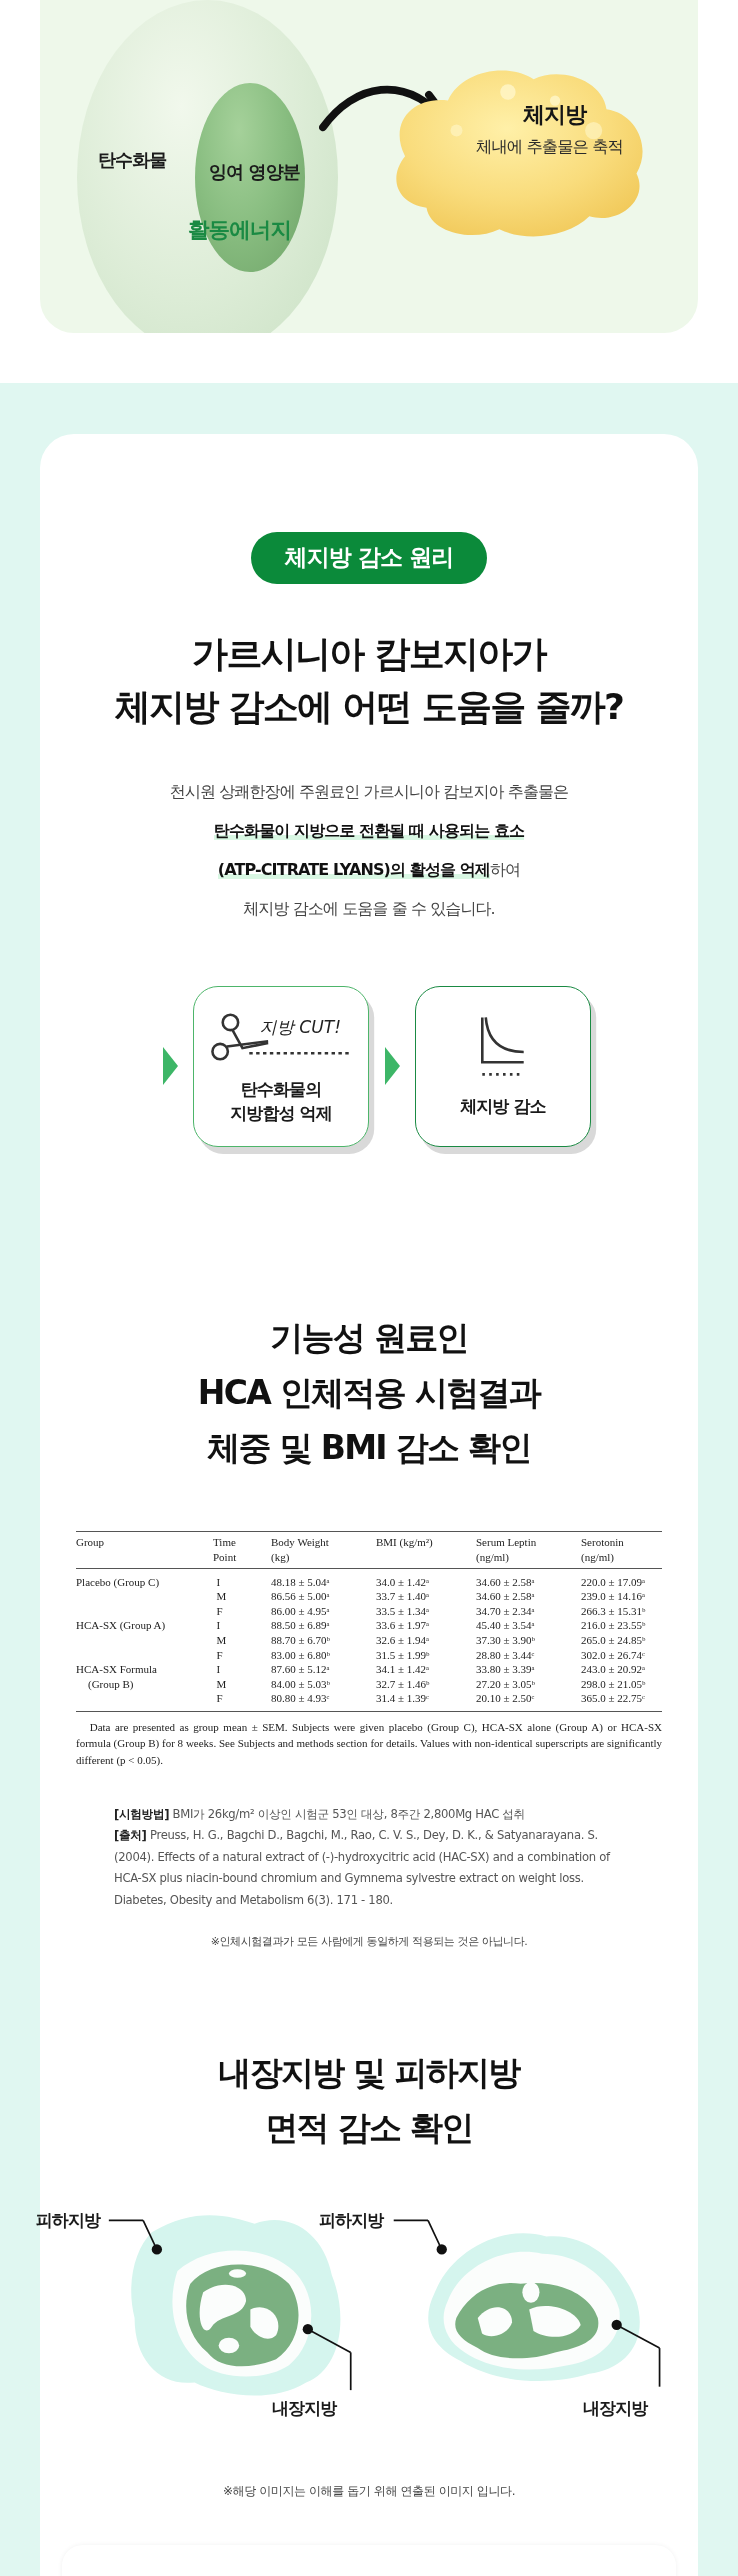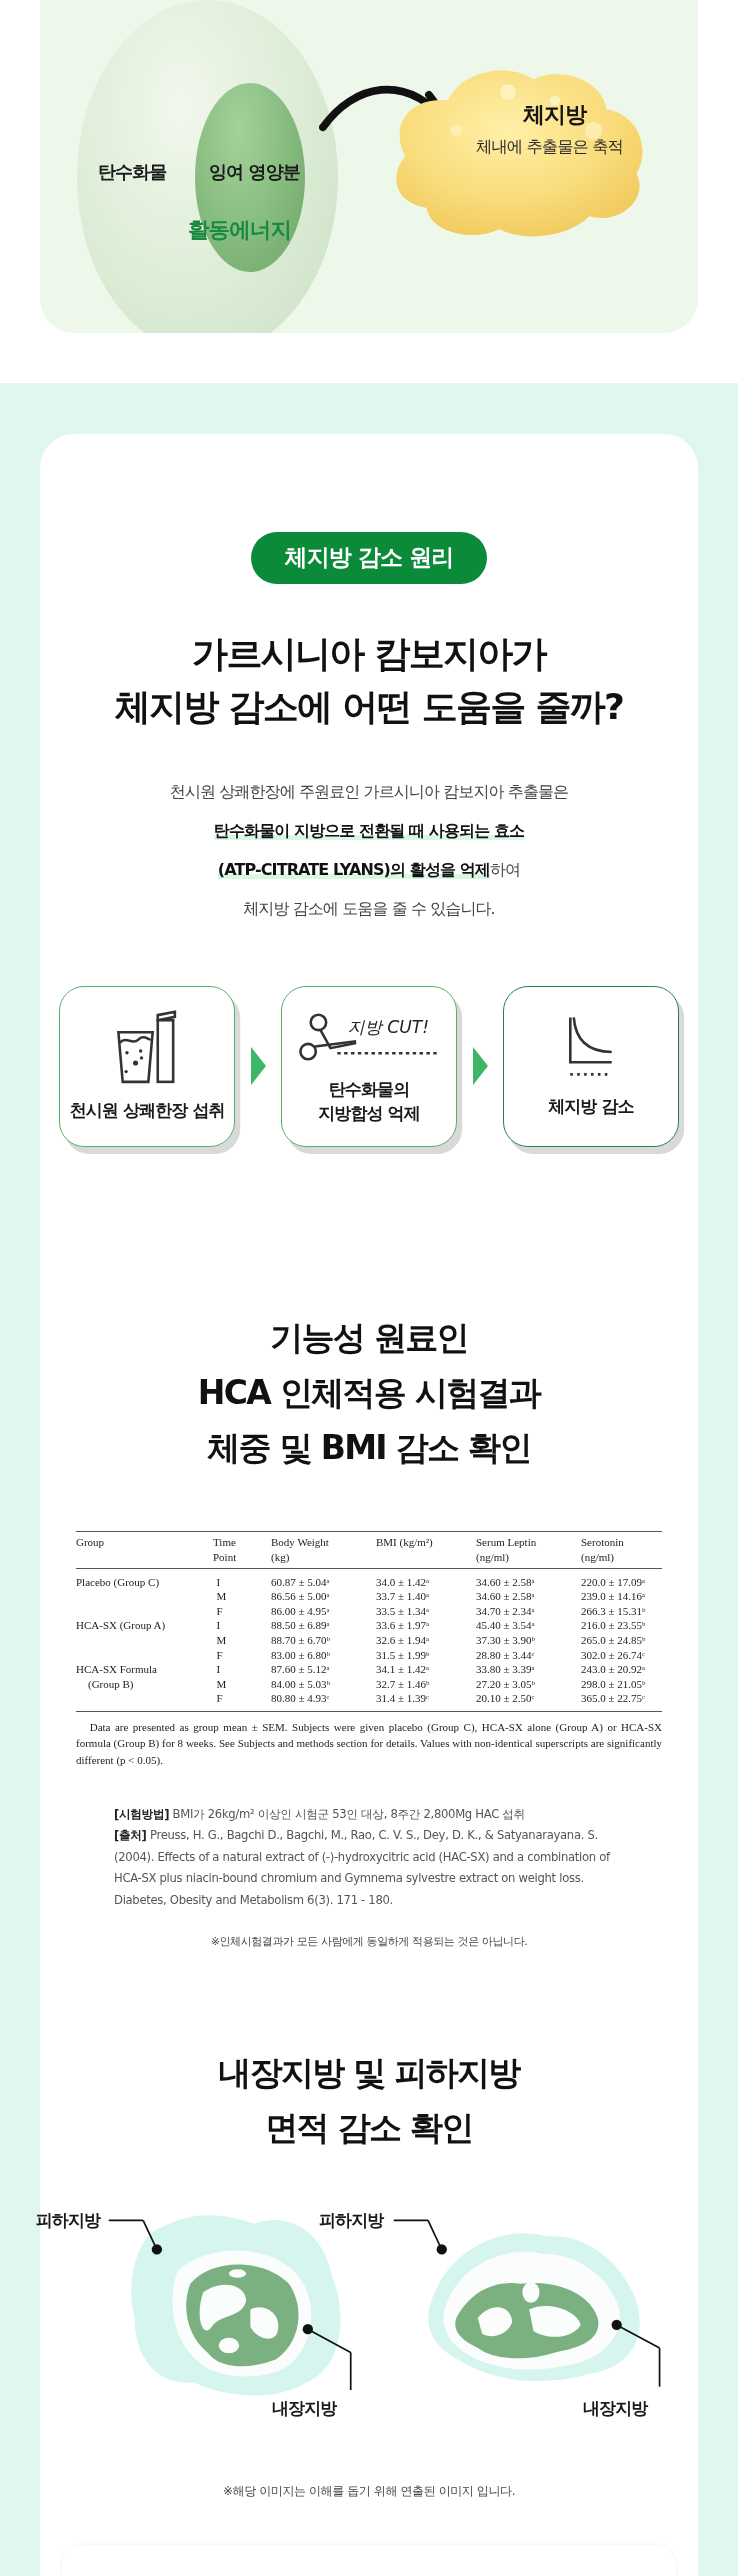--- a/index.html
+++ b/index.html
@@ -7,21 +7,21 @@
   body { font-family: "DejaVu Sans", "Liberation Sans", sans-serif; color: #111; }
 
   
   .sec1 { position: relative; width: 738px; height: 383px; background: #fff; }
   .sec1-card { position: absolute; left: 40px; top: -34px; width: 658px; height: 367px;
     background: #eef8ea; border-radius: 34px; overflow: hidden; }
   .big-circle { position: absolute; left: 37px; top: 34px; width: 261px; height: 355px;
     border-radius: 50%; background: radial-gradient(ellipse at 40% 30%, #f1f8ec 0%, #dcecd6 55%, #c9e0c3 100%); }
   .inner-circle { position: absolute; left: 155px; top: 117px; width: 110px; height: 189px;
     border-radius: 50%; background: radial-gradient(ellipse at 40% 25%, #a5d19a 0%, #88bd80 50%, #6fa368 100%); }
-  .lbl-carb { position: absolute; left: 58px; top: 194px; font-size: 18px; font-weight: bold; color: #1b1b1b; letter-spacing: -0.9px; }
+  .lbl-carb { position: absolute; left: 58px; top: 182px; font-size: 18px; font-weight: bold; color: #1b1b1b; letter-spacing: -0.9px; }
   .lbl-surplus { position: absolute; left: 169px; top: 194px; font-size: 18px; font-weight: bold; color: #1b1b1b; letter-spacing: -0.9px; }
   .sec1-label-energy { position: absolute; left: 148px; top: 249px; font-size: 21.5px; font-weight: bold; color: #1a8a43; letter-spacing: -0.9px; }
   .arrow-svg { position: absolute; left: 279px; top: 110px; }
   .fat-blob { position: absolute; left: 339px; top: 96px; width: 275px; height: 180px; }
   .fat-title { position: absolute; left: 483px; top: 134px; font-size: 22px; font-weight: bold; color: #151515; letter-spacing: -0.9px; }
   .fat-sub { position: absolute; left: 436px; top: 170px; font-size: 16.3px; color: #2a2a2a; letter-spacing: -0.9px; }
 
   
   .mint { background: #e0f7f1; width: 738px; padding: 51px 40px 0 40px; min-height: 2193px; }
   .card { background: #fff; border-radius: 34px 34px 0 0; width: 658px; padding-top: 98px; min-height: 2142px; position: relative; }
@@ -120,34 +120,20 @@
     </h1>
 
     <p class="desc">
       <span>천시원 상쾌한장에 주원료인 가르시니아 캄보지아 추출물은</span><br>
       <span class="hl">탄수화물이 지방으로 전환될 때 사용되는 효소</span><br>
       <span class="hl">(ATP-CITRATE LYANS)의 활성을 억제</span><span>하여</span><br>
       <span>체지방 감소에 도움을 줄 수 있습니다.</span>
     </p>
 
     <div class="steps">
-      <div class="step">
-        <svg class="step-icon" width="69" height="77" viewBox="0 0 80 90">
-          <path d="M6 26 L 46 26 L 41 84 L 11 84 Z" fill="none" stroke="#333" stroke-width="3"></path>
-          <path d="M8 38 C 16 30, 22 42, 30 34 C 36 28, 42 36, 44 34" fill="none" stroke="#333" stroke-width="3"></path>
-          <circle cx="16" cy="50" r="2" fill="#333"></circle>
-            <circle cx="32" cy="48" r="2" fill="#333"></circle>
-          <circle cx="26" cy="62" r="3" fill="#333"></circle>
-            <circle cx="15" cy="72" r="2" fill="#333"></circle>
-            <circle cx="33" cy="56" r="2" fill="#333"></circle>
-          <rect x="52" y="12" width="18" height="72" fill="none" stroke="#333" stroke-width="3"></rect>
-          <path d="M52 6 L 72 2 L 72 8 L 52 12 Z" fill="none" stroke="#333" stroke-width="3"></path>
-        </svg>
-        <span class="step-label">천시원 상쾌한장 섭취</span>
-      </div>
       <div class="step-arrow"></div>
       <div class="step">
         <svg class="step-icon" width="146" height="60" viewBox="0 0 170 70">
           <circle cx="26" cy="18" r="9" fill="none" stroke="#333" stroke-width="3"></circle>
           <circle cx="14" cy="52" r="9" fill="none" stroke="#333" stroke-width="3"></circle>
           <path d="M28 26 L 40 48 L 70 42" fill="none" stroke="#333" stroke-width="3"></path>
           <path d="M22 46 L 70 40" fill="none" stroke="#333" stroke-width="3"></path>
           <line x1="48" y1="54" x2="168" y2="54" stroke="#333" stroke-width="3" stroke-dasharray="4 4"></line>
           <text x="60" y="30" font-family="DejaVu Sans, sans-serif" font-size="20" font-style="italic" fill="#222">지방 CUT!</text>
         </svg>
@@ -182,21 +168,21 @@
             <th class="col-bw"><span>Body Weight</span><br><span>(kg)</span></th>
             <th class="col-bmi"><span>BMI (kg/m²)</span><br><span></span></th>
             <th class="col-lep"><span>Serum Leptin</span><br><span>(ng/ml)</span></th>
             <th><span>Serotonin</span><br><span>(ng/ml)</span></th>
           </tr>
         </thead>
         <tbody>
           <tr>
               <td style="padding-top:5.2px">Placebo (Group C)</td>
               <td class="tp" style="padding-top:5.2px">I</td>
-              <td style="padding-top:5.2px">60.87 ± 5.04ᵃ</td>
+              <td style="padding-top:5.2px">48.18 ± 5.04ᵃ</td>
               <td style="padding-top:5.2px">34.0 ± 1.42ᵃ</td>
               <td style="padding-top:5.2px">34.60 ± 2.58ᵃ</td>
               <td style="padding-top:5.2px">220.0 ± 17.09ᵃ</td>
             </tr>
           <tr>
               <td></td>
               <td class="tp">M</td>
               <td>86.56 ± 5.00ᵃ</td>
               <td>33.7 ± 1.40ᵃ</td>
               <td>34.60 ± 2.58ᵃ</td>

